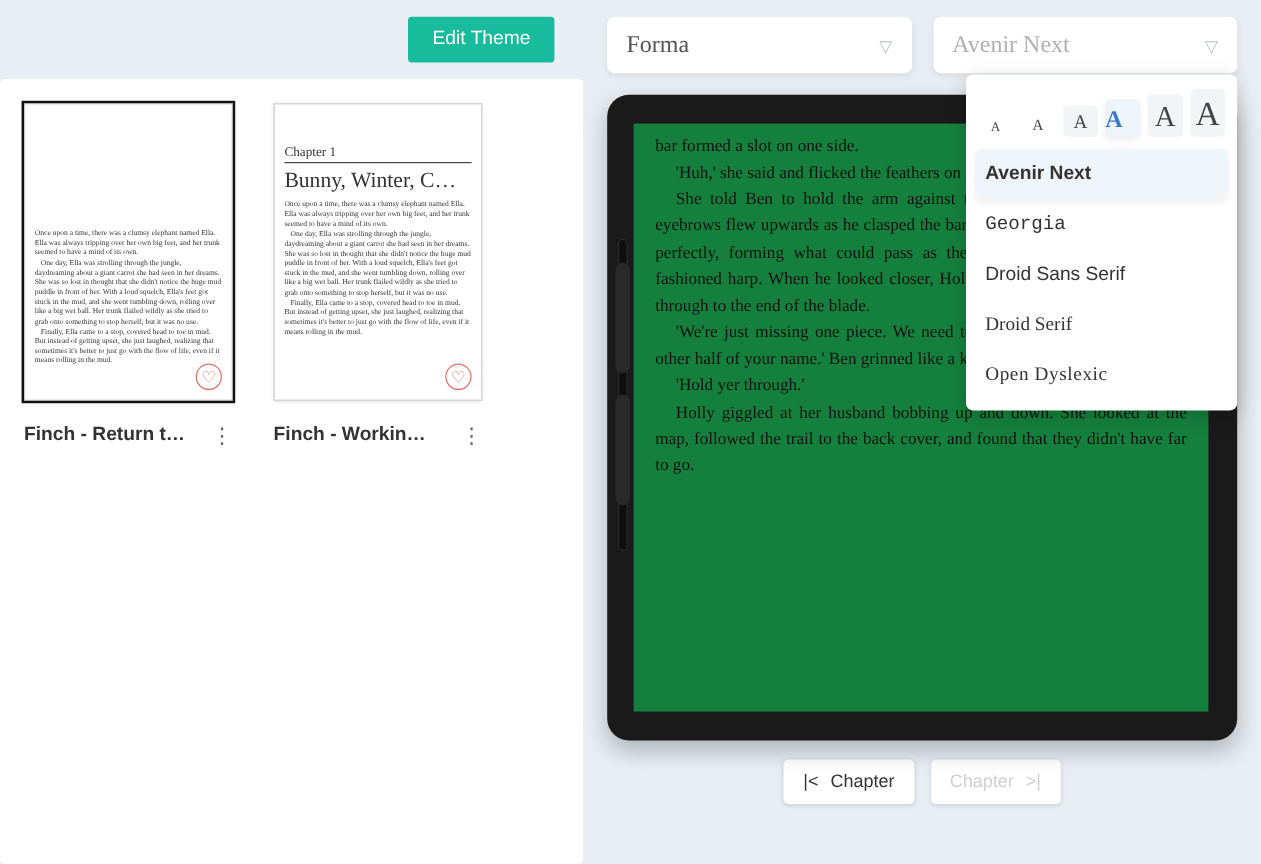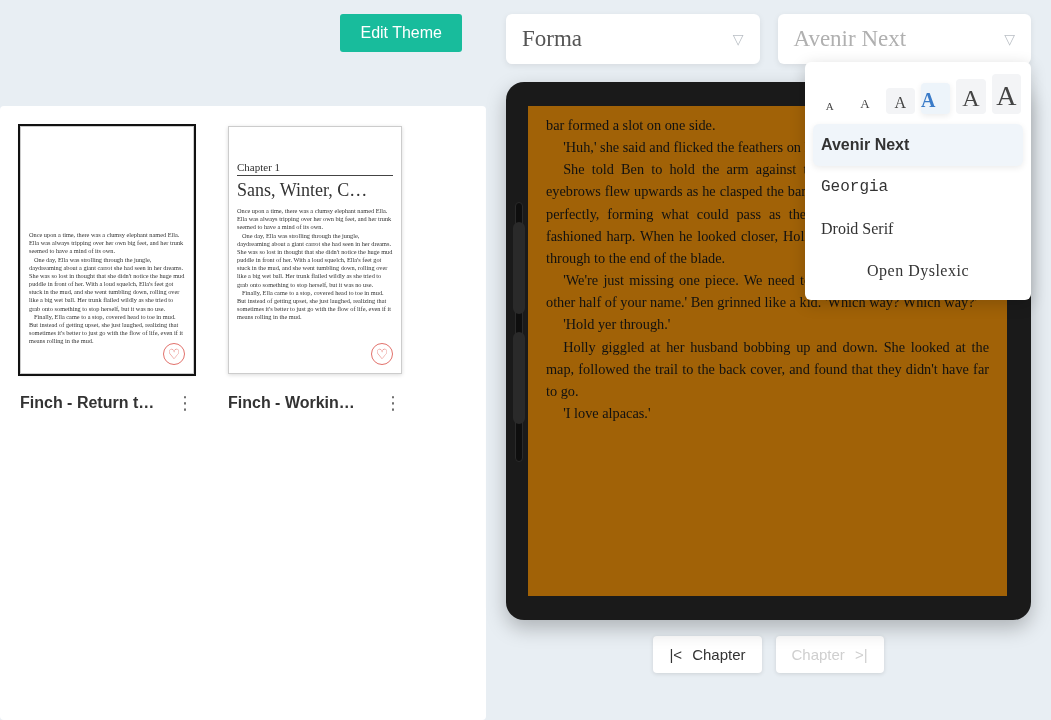--- a/index.html
+++ b/index.html
@@ -1,57 +1,57 @@
 <!DOCTYPE html>
 <html><head>
 <meta charset="utf-8">
 <style>
 *{box-sizing:border-box;margin:0;padding:0;}
 body{font-family:-apple-system,BlinkMacSystemFont,"Segoe UI",sans-serif;background:#e8eef3;width:1051px;height:720px;overflow:hidden;}
 .layout{display:flex;height:100%;}
-.left-pane{width:486px;background:#e8eef3;display:flex;flex-direction:column;gap:40px;}
+.left-pane{width:486px;background:#e8eef3;display:flex;flex-direction:column;}
 .right-pane{flex:1;background:#e8eef3;padding-top:14px;position:relative;}
 .edit-btn{background:#18bc9c;color:#fff;border:none;border-radius:3px;padding:10px 20px;font-size:16px;cursor:pointer;margin:14px 24px 14px auto;display:block;}
 .thumbs-area{background:#fff;border-radius:4px;padding:20px;flex:1;display:flex;gap:34px;align-items:flex-start;}
 .thumb-card{width:174px;}
 .thumb{width:174px;height:248px;background:#fff;border:1px solid #ccc;box-shadow:0 1px 4px rgba(0,0,0,.15);position:relative;padding:8px 8px 8px 8px;overflow:hidden;}
 .thumb.selected{outline:2px solid #111;}
 .thumb-chapter{font-family:Georgia,serif;font-size:11px;color:#333;border-bottom:1px solid #444;padding-bottom:2px;margin-top:26px;}
 .thumb-title{font-family:Georgia,serif;font-size:18px;color:#333;margin-top:4px;white-space:nowrap;overflow:hidden;text-overflow:ellipsis;}
 .thumb-body{font-family:Georgia,serif;font-size:6.3px;color:#333;line-height:1.3;margin-top:6px;}
 .thumb-body.lowpad{margin-top:96px;}
 .heart{position:absolute;right:8px;bottom:8px;width:22px;height:22px;border-radius:50%;border:1px solid #e2716b;display:flex;align-items:center;justify-content:center;color:#e2716b;font-size:14px;}
 .thumb-caption{display:flex;align-items:center;justify-content:space-between;margin-top:20px;}
 .thumb-label{font-size:16px;color:#333;font-weight:600;white-space:nowrap;overflow:hidden;text-overflow:ellipsis;max-width:150px;}
 .kebab{font-size:18px;color:#666;cursor:pointer;line-height:1;}
 .selectors{display:flex;gap:18px;padding:0 20px;}
 .sel{flex:1;background:#fff;border-radius:6px;box-shadow:0 2px 6px rgba(0,0,0,0.08);padding:12px 16px;display:flex;align-items:center;justify-content:space-between;cursor:pointer;}
-.sel-label{font-size:23px;color:#555;font-family:Georgia,serif;}
+.sel-label{font-size:20px;color:#555;font-family:Georgia,serif;}
 .sel-label.muted{color:#b0b0b0;}
 .chev{color:#b9bec4;font-size:14px;}
 .device{margin:18px 20px 0 20px;background:#1a1a1a;border-radius:18px;padding:24px 24px 24px 22px;position:relative;box-shadow:0 8px 20px rgba(0,0,0,.25);height:538px;overflow:hidden;}
 .side-rail{position:absolute;left:9px;top:120px;width:8px;height:260px;background:#0e0e0e;border-radius:4px;border:1px solid #2a2a2a;}
 .side-btn-top{position:absolute;left:7px;top:140px;width:12px;height:92px;background:#2a2a2a;border-radius:6px;}
 .side-btn-bot{position:absolute;left:7px;top:250px;width:12px;height:92px;background:#2a2a2a;border-radius:6px;}
-.screen{background:#a16207;height:100%;padding:8px 18px;font-family:Georgia,serif;font-size:14.3px;color:#111;line-height:1.55;text-align:justify;overflow:hidden;}
+.screen{background:#15803d;height:100%;padding:8px 18px;font-family:Georgia,serif;font-size:14.3px;color:#111;line-height:1.55;text-align:justify;overflow:hidden;}
 .screen p{margin:0;text-indent:1.2em;}
 .screen p.noind{text-indent:0;}
 .dropdown-panel{position:absolute;right:20px;top:62px;width:226px;background:#fff;border-radius:6px;box-shadow:0 4px 16px rgba(0,0,0,.18);z-index:10;padding:8px;}
 .size-row{display:flex;gap:6px;align-items:flex-end;justify-content:space-between;padding:4px 2px 10px 2px;}
 .size-cell{flex:1;text-align:center;cursor:pointer;border-radius:4px;padding:6px 0 2px 0;font-family:Georgia,serif;color:#444;}
 .size-cell.sel{background:#edf4fa;color:#3a7bc8;font-weight:600;}
 .size-cell.alt{background:#f3f4f6;}
 .font-list{}
 .font-item{padding:12px 8px;font-size:16px;color:#333;cursor:pointer;}
 .font-item.sel{background:#f0f5fa;font-family:"Avenir Next",Arial,sans-serif;font-weight:700;}
 .font-georgia{font-family:Liberation Mono, monospace;}
 .font-gill{font-family:"Gill Sans","Gill Sans MT",sans-serif;}
 .font-droidss{font-family:Arial,sans-serif;}
 .font-droidserif{font-family:"Droid Serif",Georgia,serif;}
-.font-dys{font-family:"Comic Sans MS",cursive;letter-spacing:.5px;text-align:center;}
+.font-dys{font-family:"Comic Sans MS",cursive;letter-spacing:.5px;}
 .pager{display:flex;justify-content:center;gap:14px;margin-top:16px;}
 .pg-btn{background:#fff;border-radius:4px;box-shadow:0 1px 4px rgba(0,0,0,.12);padding:10px 16px;font-size:15px;color:#333;display:flex;align-items:center;gap:10px;cursor:pointer;}
 .pg-btn.muted{color:#cfcfcf;}
 .arw{font-size:15px;}
 </style>
 </head>
 <body>
 
 <div class="layout">
   <div class="left-pane">
@@ -69,21 +69,21 @@
         </div>
         <div class="thumb-caption">
           <div class="thumb-label">Finch - Return t…</div>
           <div class="kebab">⋮</div>
         </div>
       </div>
 
       <div class="thumb-card">
         <div class="thumb">
           <div class="thumb-chapter">Chapter 1</div>
-          <div class="thumb-title">Sans, Winter, C…</div>
+          <div class="thumb-title">Bunny, Winter, C…</div>
           <div class="thumb-body" id="tb1">
               <div style="text-indent: 0px;">Once upon a time, there was a clumsy elephant named Ella. Ella was always tripping over her own big feet, and her trunk seemed to have a mind of its own.</div>
               <div style="text-indent: 0.8em;">One day, Ella was strolling through the jungle, daydreaming about a giant carrot she had seen in her dreams. She was so lost in thought that she didn't notice the huge mud puddle in front of her. With a loud squelch, Ella's feet got stuck in the mud, and she went tumbling down, rolling over like a big wet ball. Her trunk flailed wildly as she tried to grab onto something to stop herself, but it was no use.</div>
               <div style="text-indent: 0.8em;">Finally, Ella came to a stop, covered head to toe in mud. But instead of getting upset, she just laughed, realizing that sometimes it's better to just go with the flow of life, even if it means rolling in the mud.</div>
             </div>
           <div class="heart">♡</div>
         </div>
         <div class="thumb-caption">
           <div class="thumb-label">Finch - Workin…</div>
           <div class="kebab">⋮</div>
@@ -109,37 +109,37 @@
           <div class="size-cell" style="font-size: 11px;">A</div>
           <div class="size-cell" style="font-size: 13px;">A</div>
           <div class="size-cell alt" style="font-size: 16px;">A</div>
           <div class="size-cell sel" style="font-size: 20px;">A</div>
           <div class="size-cell alt" style="font-size: 24px;">A</div>
           <div class="size-cell alt" style="font-size: 28px;">A</div>
         </div>
       <div class="font-list" id="fontlist">
           <div class="font-item sel">Avenir Next</div>
           <div class="font-item font-georgia">Georgia</div>
+          <div class="font-item font-droidss">Droid Sans Serif</div>
           <div class="font-item font-droidserif">Droid Serif</div>
           <div class="font-item font-dys">Open Dyslexic</div>
         </div>
     </div>
 
     <div class="device">
       <div class="side-rail"></div>
       <div class="side-btn-top"></div>
       <div class="side-btn-bot"></div>
       <div class="screen" id="screen">
           <p class="noind">bar formed a slot on one side.</p>
           <p>'Huh,' she said and flicked the feathers on her wings.</p>
           <p>She told Ben to hold the arm against the keel. Doubtful at first, his eyebrows flew upwards as he clasped the bar around the keel's front. It fitted perfectly, forming what could pass as the curved bow of a small old-fashioned harp. When he looked closer, Holly pointed out the slot ran right through to the end of the blade.</p>
           <p>'We're just missing one piece. We need to find it. And we can learn the other half of your name.' Ben grinned like a kid. 'Which way? Which way?'</p>
           <p>'Hold yer through.'</p>
           <p>Holly giggled at her husband bobbing up and down. She looked at the map, followed the trail to the back cover, and found that they didn't have far to go.</p>
-          <p>'I love alpacas.'</p>
         </div>
     </div>
 
     <div class="pager">
       <div class="pg-btn">
         <span class="arw">|&lt;</span>
         <span>Chapter</span>
       </div>
       <div class="pg-btn muted">
         <span>Chapter</span>

